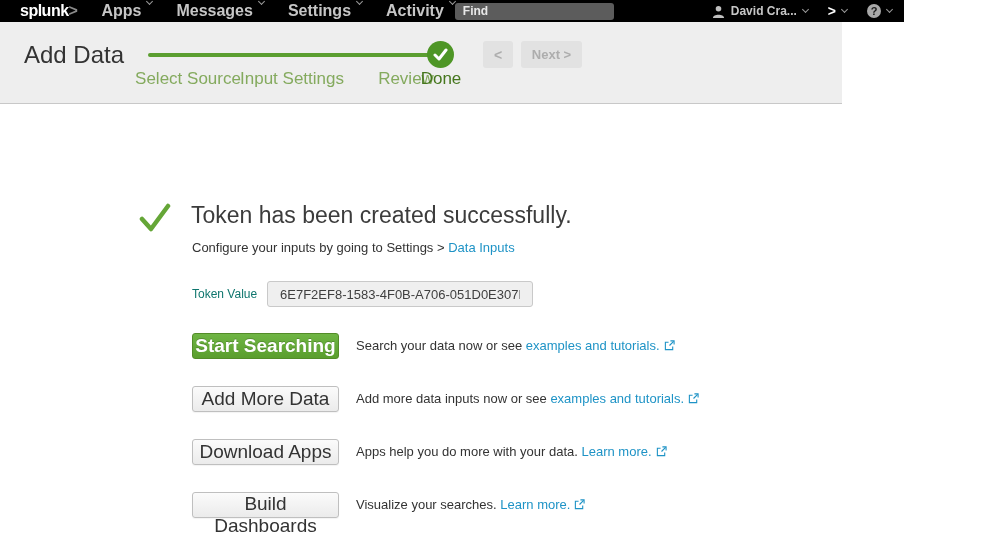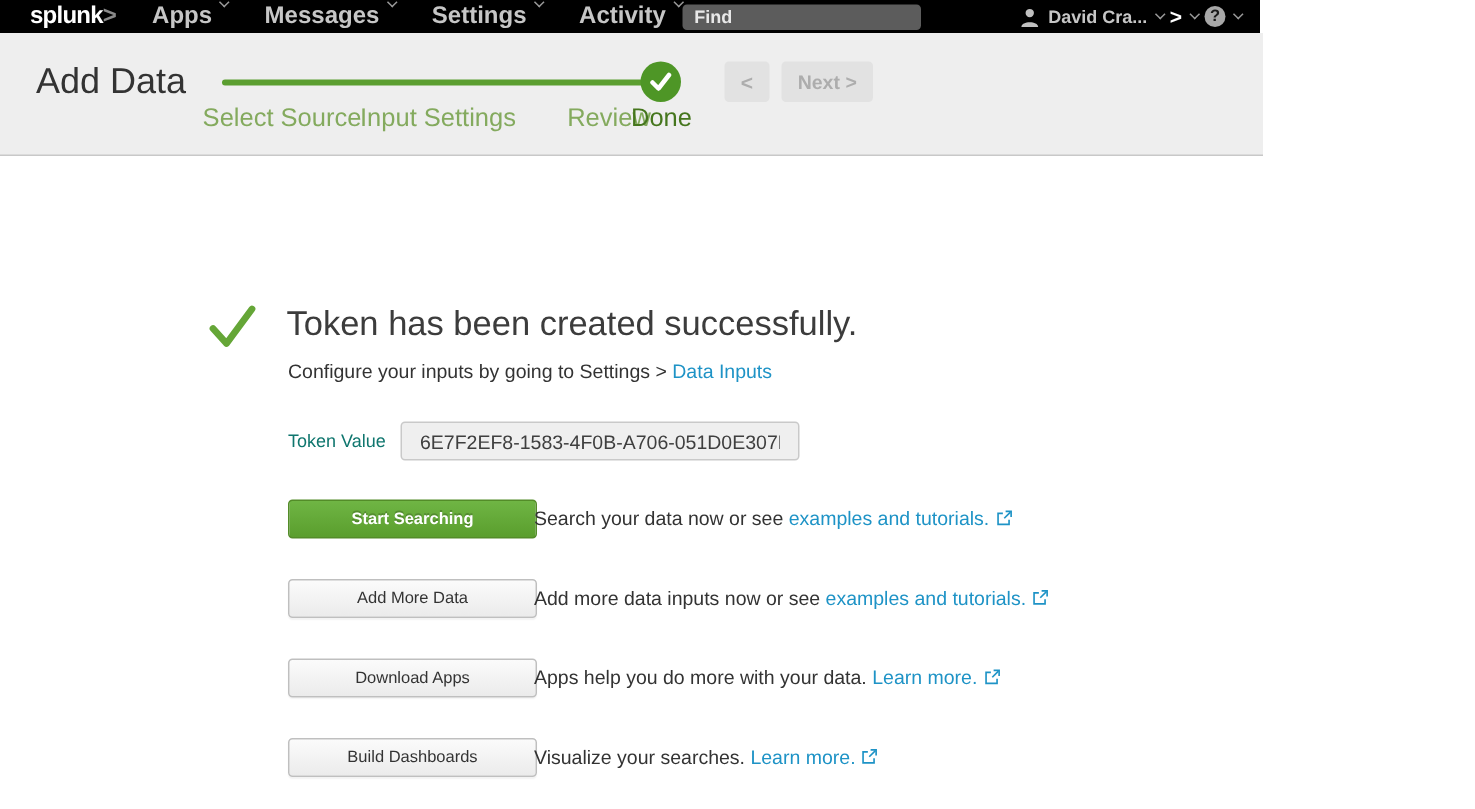--- a/index.html
+++ b/index.html
@@ -1,33 +1,33 @@
 <!DOCTYPE html>
 <html><head>
 <meta charset="utf-8">
 <style>
   * { margin:0; padding:0; box-sizing:border-box; }
   html,body { width:983px; height:539px; }
   body { font-family:"Liberation Sans", sans-serif; background:#fff; overflow:hidden; }
   .page { position:relative; width:983px; height:539px; background:#fff; }
 
   
-  .topnav { position:absolute; left:0; top:0; width:840px; height:22px; background:#000;
+  .topnav { position:absolute; left:0; top:0; width:904px; height:22px; background:#000;
             display:flex; align-items:center; }
   .logo { margin-left:20px; font-size:16px; font-weight:bold; color:#fff; letter-spacing:-0.5px; cursor:pointer; }
   .logo .gt { color:#8a8a8a; }
   .navitem { margin-left:24px; font-size:16px; font-weight:bold; color:#c6c6c6; cursor:pointer;
              display:flex; align-items:flex-start; white-space:nowrap; }
   .chev { display:inline-block; width:5px; height:5px; border-right:1.5px solid #9a9a9a;
           border-bottom:1.5px solid #9a9a9a; transform:rotate(45deg); margin-left:6px; margin-top:-3px; }
   .find { width:159px; height:17px; background:#5c5c5c; border:none; border-radius:3px;
           color:#fff; font-size:12px; font-weight:bold; font-family:"Liberation Sans",sans-serif;
           padding:0 8px; outline:none; }
   .find::placeholder { color:#e8e8e8; opacity:1; }
-  .nav-right { margin-left:auto; margin-right:12px; display:flex; align-items:center; gap:4px; }
+  .nav-right { margin-left:auto; margin-right:12px; display:flex; align-items:center; gap:20px; }
   .user { display:flex; align-items:center; font-size:12px; font-weight:bold; color:#c6c6c6; cursor:pointer; }
   .user svg { margin-right:6px; }
   .arrow-menu { display:flex; align-items:center; color:#fff; font-weight:bold; font-size:14px; cursor:pointer; }
   .help-menu { display:flex; align-items:center; cursor:pointer; }
   .help-circle { width:14px; height:14px; border-radius:50%; background:#a8a8a8; color:#1a1a1a;
                  font-size:11px; font-weight:bold; display:flex; align-items:center; justify-content:center; }
 
   
   .header { position:absolute; left:0; top:22px; width:842px; height:82px; background:#eee;
             border-bottom:1px solid #c8c8c8; }
@@ -48,22 +48,22 @@
   .success-title { position:absolute; left:191px; top:202px; font-size:23px; font-weight:normal; color:#3c3c3c; }
   .subtitle { position:absolute; left:192px; top:240px; font-size:13px; color:#333; }
   a.blue { color:#1e93c6; text-decoration:none; cursor:pointer; }
   .ext-icon { margin-left:4px; vertical-align:-1px; color:#1e93c6; }
 
   .token-label { position:absolute; left:192px; top:287px; font-size:12px; color:#0f766e; }
   .token-box { position:absolute; left:267px; top:281px; width:266px; height:26px; background:#efefef;
                border:1px solid #c9c9c9; border-radius:3px; font-size:13px; color:#3f3f3f;
                font-family:"Liberation Sans",sans-serif; padding:0 12px; outline:none; }
 
-  .action-btn { position:absolute; left:192px; width:166px; height:26px; border-radius:3px;
-                font-size:11px; font-family:"Liberation Sans",sans-serif; cursor:pointer; }
+  .action-btn { position:absolute; left:192px; width:147px; height:26px; border-radius:3px;
+                font-size:19px; font-family:"Liberation Sans",sans-serif; cursor:pointer; }
   .primary { background:linear-gradient(to bottom,#6fb544,#5a9e2d); border:1px solid #538c28;
              color:#fff; font-weight:bold; text-shadow:0 -1px 0 rgba(0,0,0,0.2); }
   .secondary { background:linear-gradient(to bottom,#fbfbfb,#ebebeb); border:1px solid #bfbfbf; color:#333;
                box-shadow:0 1px 1px rgba(0,0,0,0.05); }
   .action-desc { position:absolute; left:356px; height:26px; line-height:26px; font-size:13px; color:#333; white-space:nowrap; }
   .r0{top:333px;} .r1{top:386px;} .r2{top:439px;} .r3{top:492px;}
 </style>
 </head>
 <body>
 

